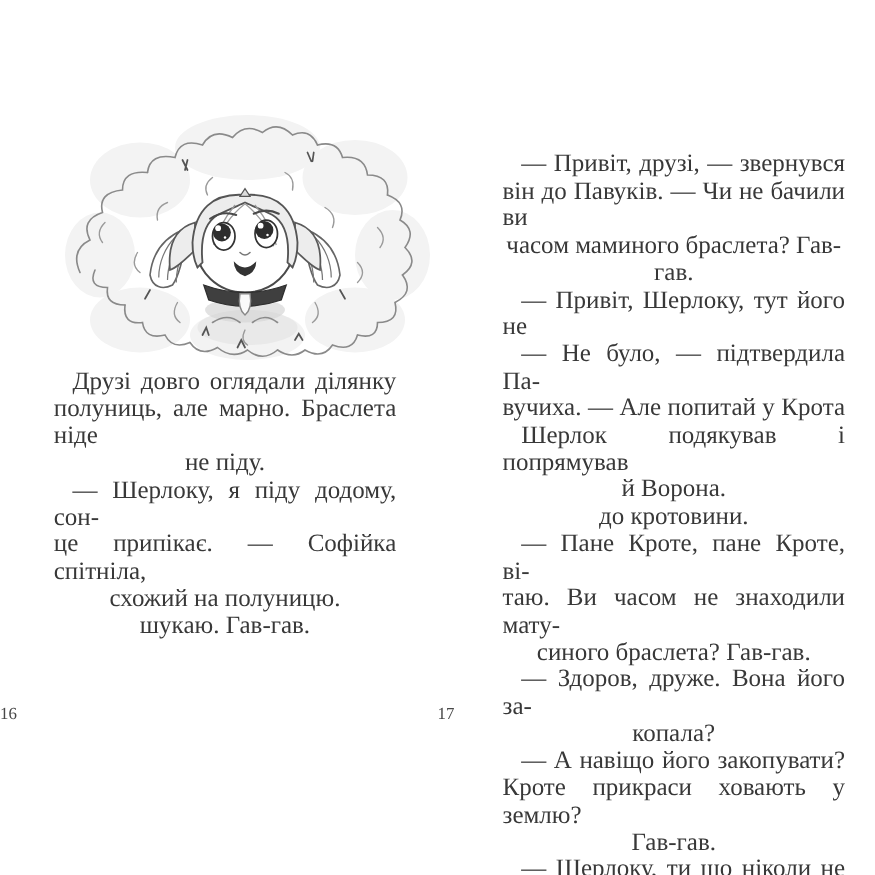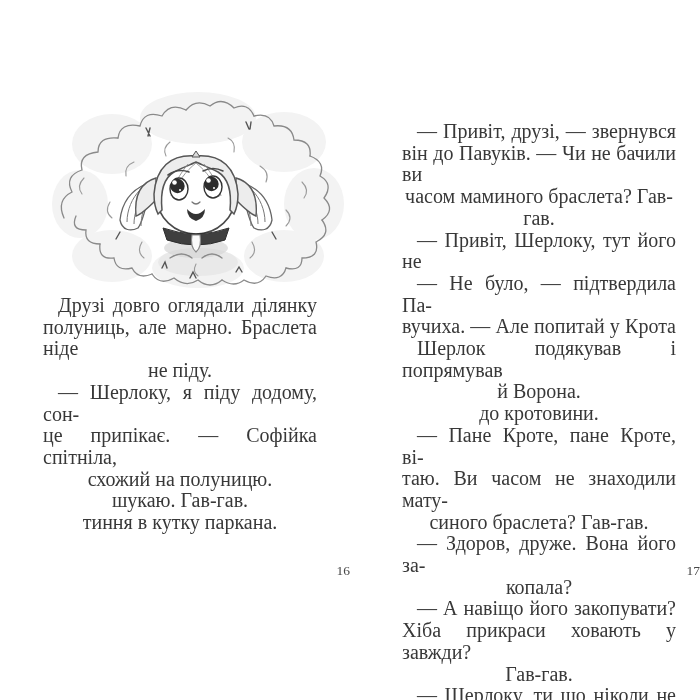--- a/index.html
+++ b/index.html
@@ -24,21 +24,21 @@
   }
   .textcol.left  { left:43px;  top:295px; }
   .textcol.right { left:402px; top:121px; }
   .line { text-align:center; white-space:normal; }
   .jfy  { text-align:justify; text-align-last:justify; }
   .ind  { text-indent:15px; }
   .pagenum {
     position:absolute;
     top:563px;
     width:350px;
-    text-align:right;
+    text-align:left;
     font-size:13.5px;
     color:#474747;
   }
   .pagenum.left  { left:0; }
   .pagenum.right { left:350px; }
 </style>
 </head>
 <body>
 
 <svg class="illustration" viewBox="0 0 296 212" role="img" aria-label="Дівчинка визирає з отвору в кущах полуниці, руками розсуваючи листя">
@@ -154,40 +154,39 @@
 </svg>
 
 <div class="textcol left">
   <div class="line jfy ind">Друзі довго оглядали ділянку</div>
   <div class="line jfy">полуниць, але марно. Браслета ніде</div>
   <div class="line">не піду.</div>
   <div class="line jfy ind">— Шерлоку, я піду додому, сон-</div>
   <div class="line jfy">це припікає. — Софійка спітніла,</div>
   <div class="line">схожий на полуницю.</div>
   <div class="line">шукаю. Гав-гав.</div>
-  <div class="line">тиння в кутку паркана.</div>
 </div>
 
 <div class="pagenum left">16</div>
 
 <div class="textcol right">
   <div class="line jfy ind">— Привіт, друзі, — звернувся</div>
   <div class="line jfy">він до Павуків. — Чи не бачили ви</div>
   <div class="line">часом маминого браслета? Гав-гав.</div>
   <div class="line jfy ind">— Привіт, Шерлоку, тут його не</div>
   <div class="line jfy ind">— Не було, — підтвердила Па-</div>
   <div class="line jfy">вучиха. — Але попитай у Крота</div>
   <div class="line jfy ind">Шерлок подякував і попрямував</div>
   <div class="line">й Ворона.</div>
   <div class="line">до кротовини.</div>
   <div class="line jfy ind">— Пане Кроте, пане Кроте, ві-</div>
   <div class="line jfy">таю. Ви часом не знаходили мату-</div>
   <div class="line">синого браслета? Гав-гав.</div>
   <div class="line jfy ind">— Здоров, друже. Вона його за-</div>
   <div class="line">копала?</div>
   <div class="line jfy ind">— А навіщо його закопувати?</div>
-  <div class="line jfy">Хіба прикраси ховають у завжди?</div>
+  <div class="line jfy">Кроте прикраси ховають у землю?</div>
   <div class="line">Гав-гав.</div>
   <div class="line jfy ind">— Шерлоку, ти що ніколи не чи-</div>
   <div class="line jfy">тав про скарби? Їх завжди закопу-</div>
 </div>
 
 <div class="pagenum right">17</div>
 
 </body></html>

